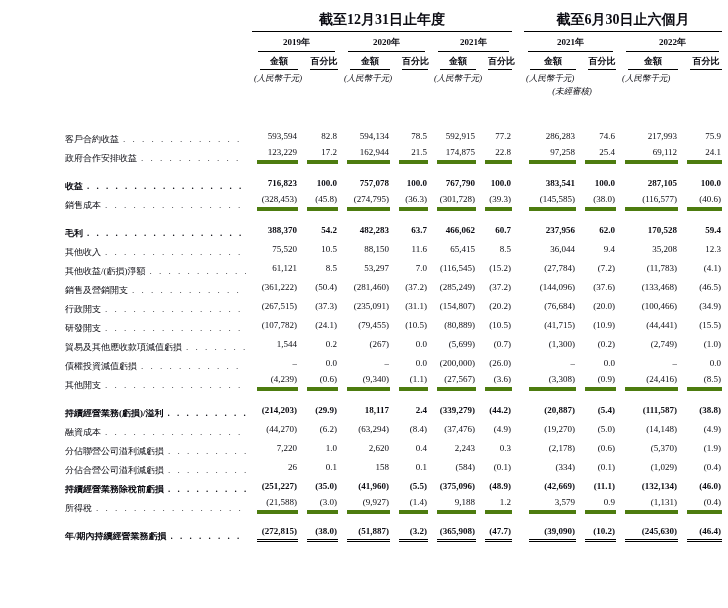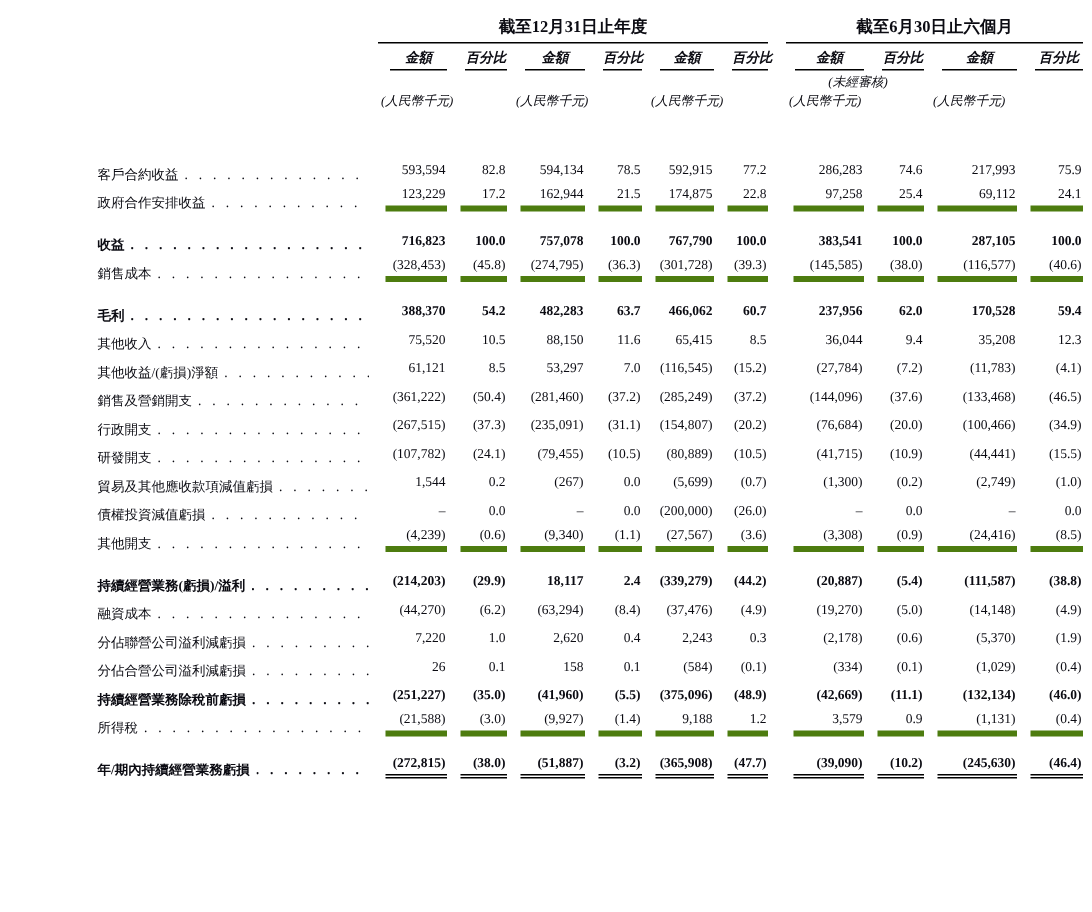--- a/index.html
+++ b/index.html
@@ -6,27 +6,27 @@
   body{
     width:728px;height:608px;background:#ffffff;color:#0b0b12;
     font-family:"Liberation Serif","DejaVu Serif",serif;
     -webkit-font-smoothing:antialiased;
   }
   .page{position:relative;width:728px;height:608px;overflow:hidden;}
   table{border-collapse:collapse;table-layout:fixed;width:716px;margin:12px 0 0 6px;}
   td{padding:0;vertical-align:bottom;font-size:9px;line-height:1.1;}
   
   .grpline{border-bottom:1.3px solid #000;text-align:center;font-weight:bold;
-           font-size:11px;padding-bottom:4px;margin-left:4px;white-space:nowrap;}
+           font-size:14px;padding-bottom:4px;margin-left:4px;white-space:nowrap;}
   .grpline.g2{margin-left:12px;}
   tr.hdr-years td{padding-top:6px;}
   .yearline{border-bottom:1px solid #000;text-align:center;font-weight:bold;
             padding-bottom:3px;margin:0 3px 0 10px;white-space:nowrap;}
   .yearline.g2{margin-left:16px;}
-  tr.hdr-sub td{padding-top:5px;font-style:italic;}
+  tr.hdr-sub td{padding-top:5px;}
   .sub{border-bottom:1px solid #000;text-align:center;font-weight:bold;
        padding-bottom:2px;margin-left:12px;white-space:nowrap;}
   .sub.g2{margin-left:18px;}
   .note{font-style:italic;font-size:8.5px;text-align:left;white-space:nowrap;
         padding-top:4px;margin-left:6px;}
   .note.g2{margin-left:14px;}
   .note2{font-style:italic;font-size:8.5px;text-align:center;white-space:nowrap;
          padding-top:3px;margin-left:16px;}
   
   tr.data td{height:19px;}
@@ -68,20 +68,38 @@
         <tr>
       <td></td>
       <td colspan="6">
         <div class="grpline">截至12月31日止年度</div>
       </td>
       <td colspan="4">
         <div class="grpline g2">截至6月30日止六個月</div>
       </td>
     </tr>
 
+    <tr class="hdr-years">
+      <td></td>
+      <td colspan="2">
+            <div class="yearline">2019年</div>
+          </td>
+      <td colspan="2">
+            <div class="yearline">2020年</div>
+          </td>
+      <td colspan="2">
+            <div class="yearline">2021年</div>
+          </td>
+      <td colspan="2">
+            <div class="yearline g2">2021年</div>
+          </td>
+      <td colspan="2">
+            <div class="yearline">2022年</div>
+          </td>
+    </tr>
 
     <tr class="hdr-sub">
       <td></td>
       <td>
             <div class="sub">金額</div>
           </td>
       <td>
             <div class="sub">百分比</div>
           </td>
       <td>
@@ -100,53 +118,53 @@
             <div class="sub g2">金額</div>
           </td>
       <td>
             <div class="sub">百分比</div>
           </td>
       <td>
             <div class="sub">金額</div>
           </td>
       <td>
             <div class="sub">百分比</div>
+          </td>
+    </tr>
+
+    <tr>
+      <td></td>
+      <td colspan="2">
+            <div class="note">(人民幣千元)</div>
+          </td>
+      <td colspan="2">
+            <div class="note">(人民幣千元)</div>
+          </td>
+      <td colspan="2">
+            <div class="note">(人民幣千元)</div>
+          </td>
+      <td colspan="2">
+            <div class="note g2">(人民幣千元)</div>
+          </td>
+      <td colspan="2">
+            <div class="note">(人民幣千元)</div>
           </td>
     </tr>
 
     <tr>
       <td></td>
       <td colspan="2"></td>
       <td colspan="2"></td>
       <td colspan="2"></td>
       <td colspan="2">
             <div class="note2">(未經審核)</div>
           </td>
       <td colspan="2"></td>
     </tr>
 
-    <tr>
-      <td></td>
-      <td colspan="2">
-            <div class="note">(人民幣千元)</div>
-          </td>
-      <td colspan="2">
-            <div class="note">(人民幣千元)</div>
-          </td>
-      <td colspan="2">
-            <div class="note">(人民幣千元)</div>
-          </td>
-      <td colspan="2">
-            <div class="note g2">(人民幣千元)</div>
-          </td>
-      <td colspan="2">
-            <div class="note">(人民幣千元)</div>
-          </td>
-    </tr>
-
     <tr class="spacer">
           <td colspan="11"></td>
         </tr>
 
     </tbody>
       <tbody id="rows">
         <tr class="data">
           <td class="lab">
             <div class="labwrap">
               <span class="rlabel">客戶合約收益</span>

